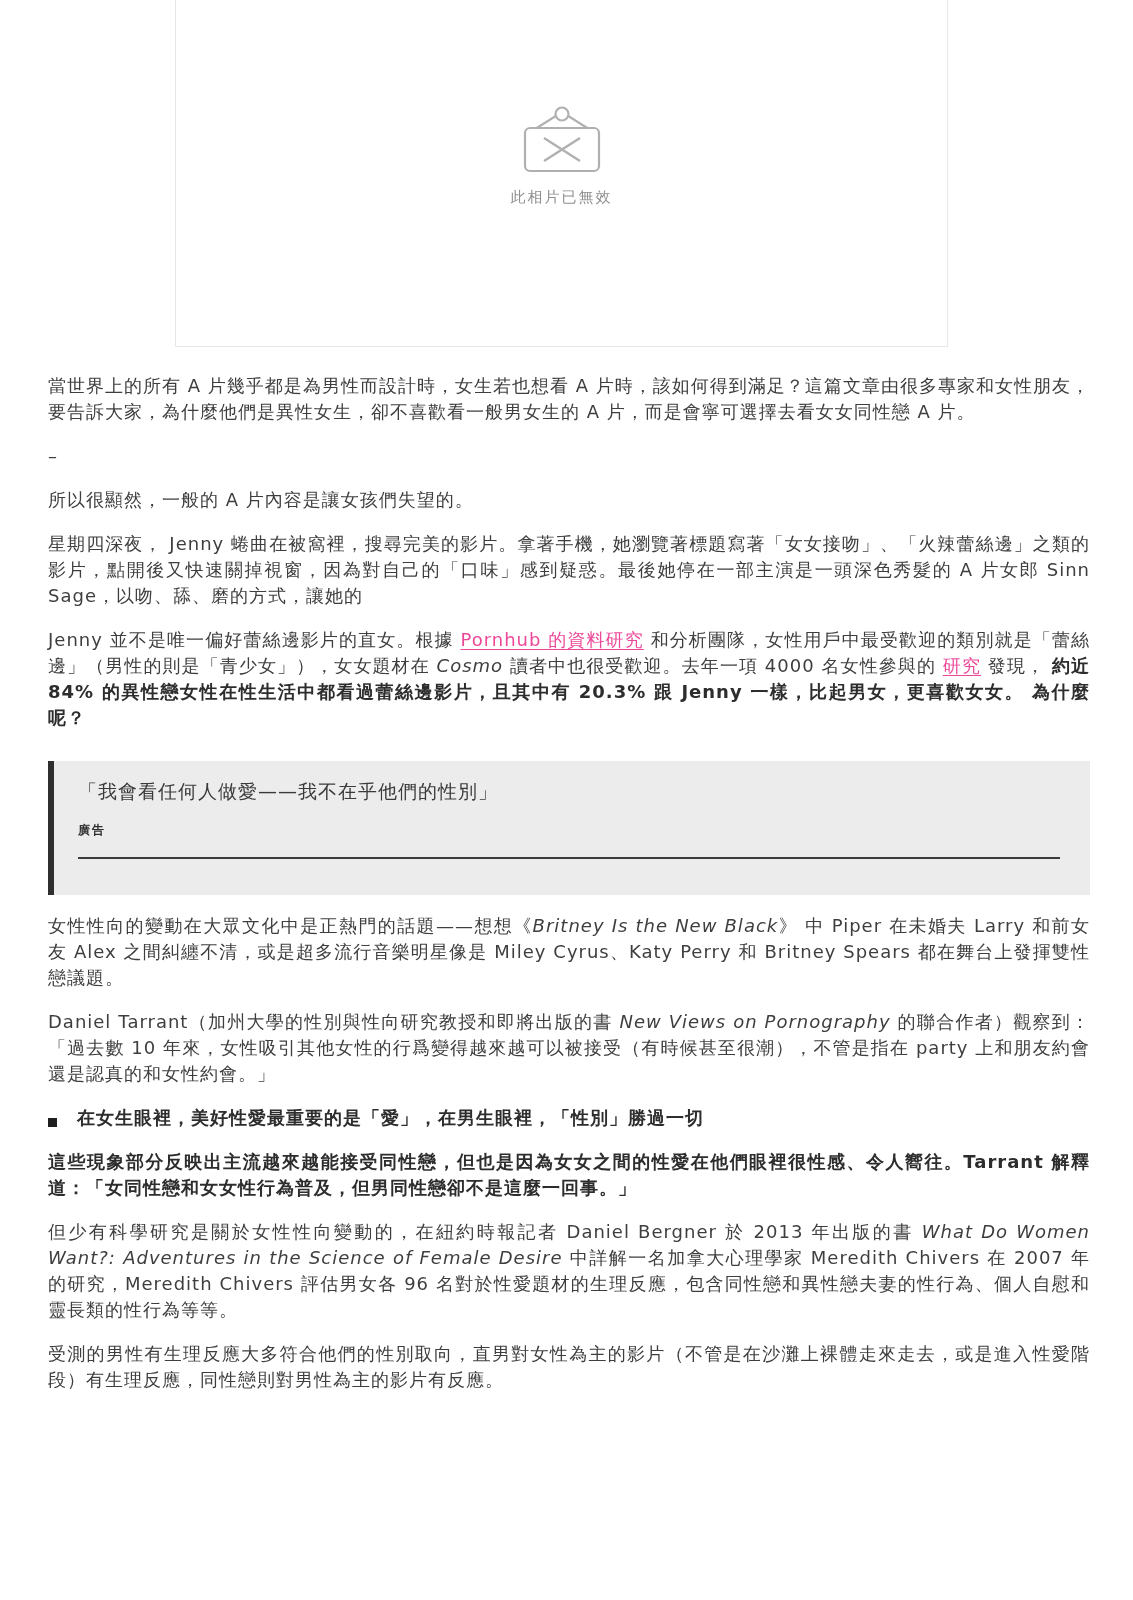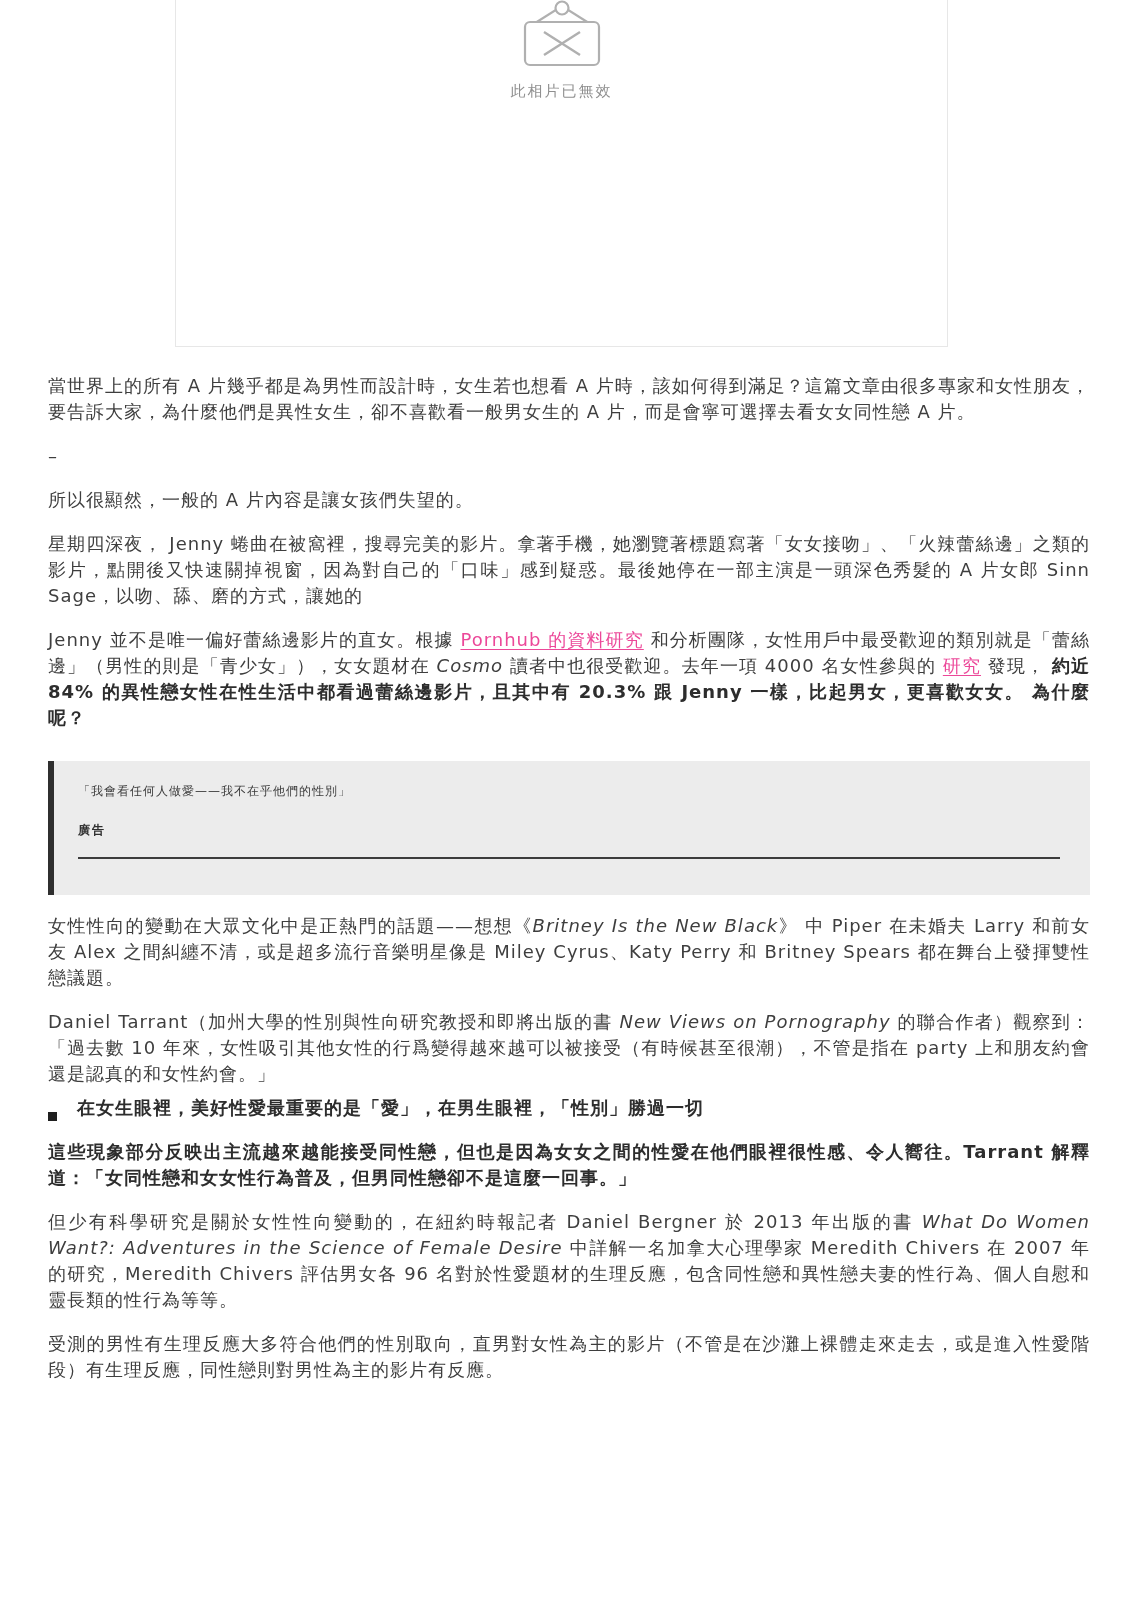--- a/index.html
+++ b/index.html
@@ -23,20 +23,21 @@
   
   figure.photo-box {
     margin-left: 127px;
     width: 773px;
     height: 347px;
     border: 1px solid #e7e7e7;
     border-top: none;
     display: flex;
     flex-direction: column;
     align-items: center;
+    padding-top: 106px;
   }
   figure.photo-box svg { display: block; }
   figure.photo-box figcaption {
     margin-top: 12px;
     font-size: 15px;
     letter-spacing: 2px;
     color: #8f8f8f;
   }
 
   p.body-text {
@@ -59,42 +60,42 @@
   }
 
   
   blockquote.pull-quote {
     margin-top: 30px;
     background: #ececec;
     border-left: 6px solid #2f2f2f;
     padding: 18px 30px 36px 24px;
   }
   .quote-text {
-    font-size: 12px;
+    font-size: 19px;
     line-height: 24px;
     letter-spacing: 1px;
     color: #3a3a3a;
   }
   .ad-strip {
     margin-top: 16px;
     border-bottom: 2px solid #3c3c3c;
     padding-bottom: 18px;
   }
   .ad-label {
     font-size: 12px;
     font-weight: bold;
     letter-spacing: 2px;
     color: #2f2f2f;
   }
 
   
   .bullet-row {
-    margin-top: 8px;
+    margin-top: 18px;
     display: flex;
-    align-items: flex-end;
+    align-items: center;
     gap: 20px;
     font-size: 18px;
     line-height: 26px;
     letter-spacing: 1px;
   }
   .bullet-square {
     flex: 0 0 auto;
     width: 9px;
     height: 9px;
     margin-top: 9px;

